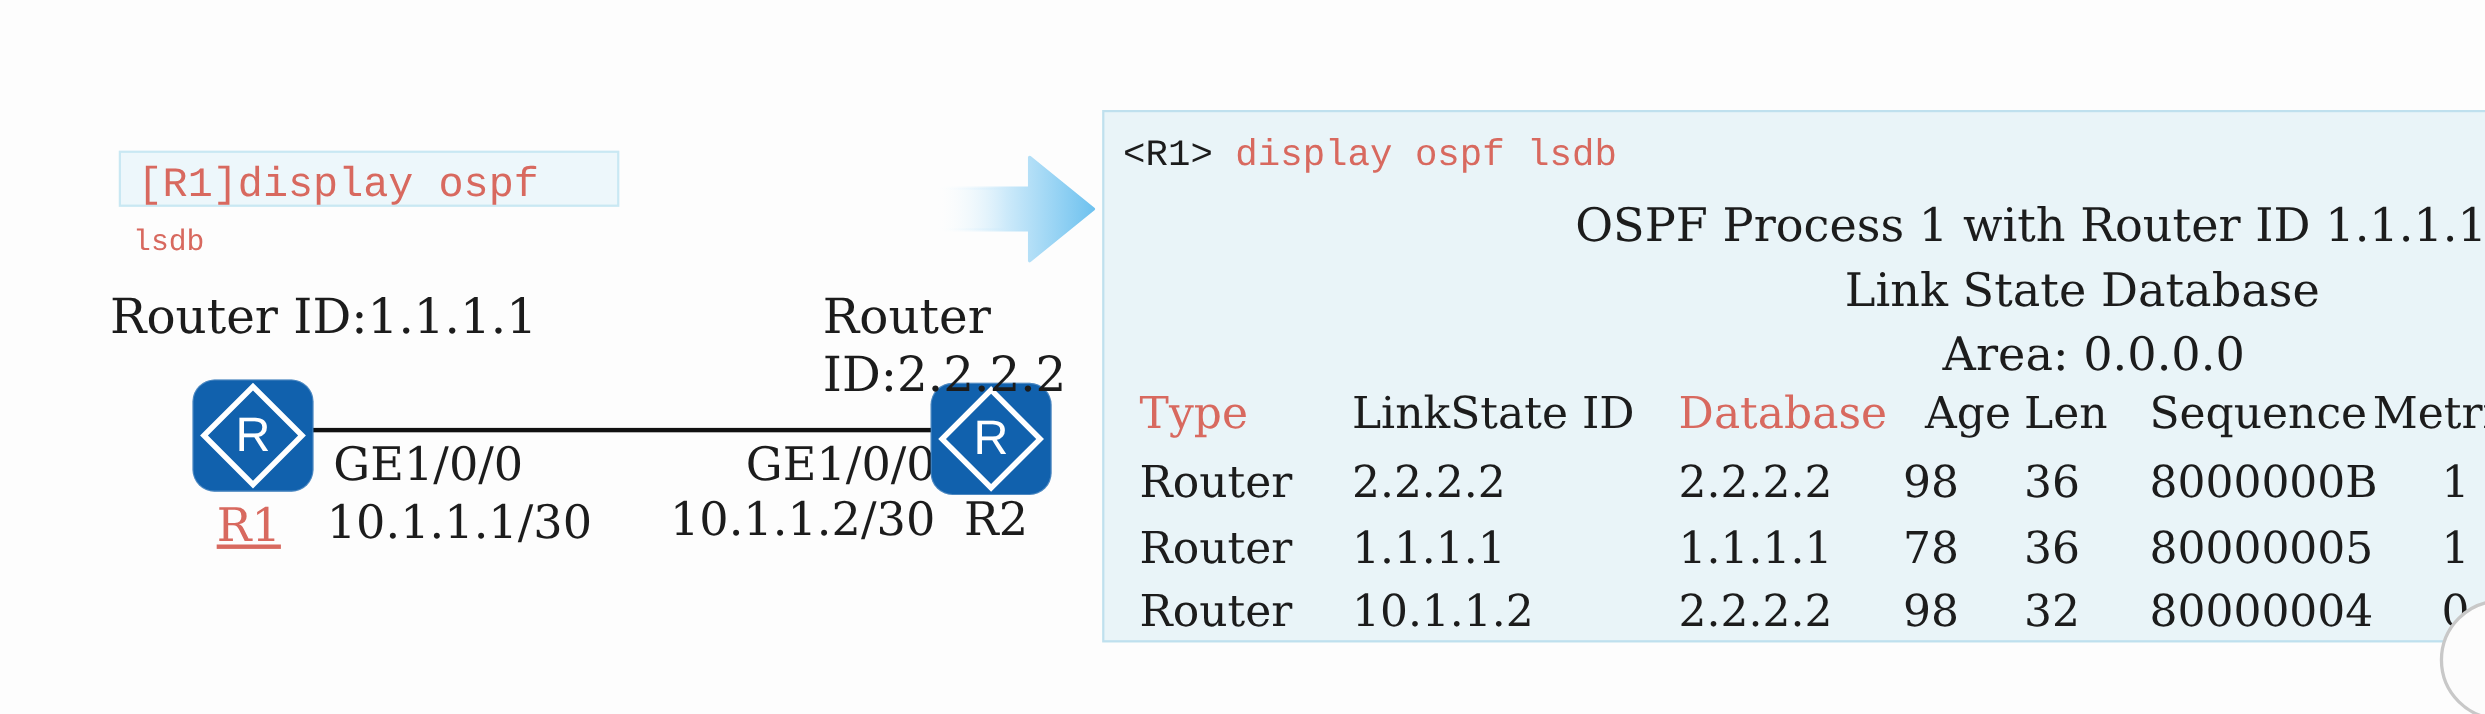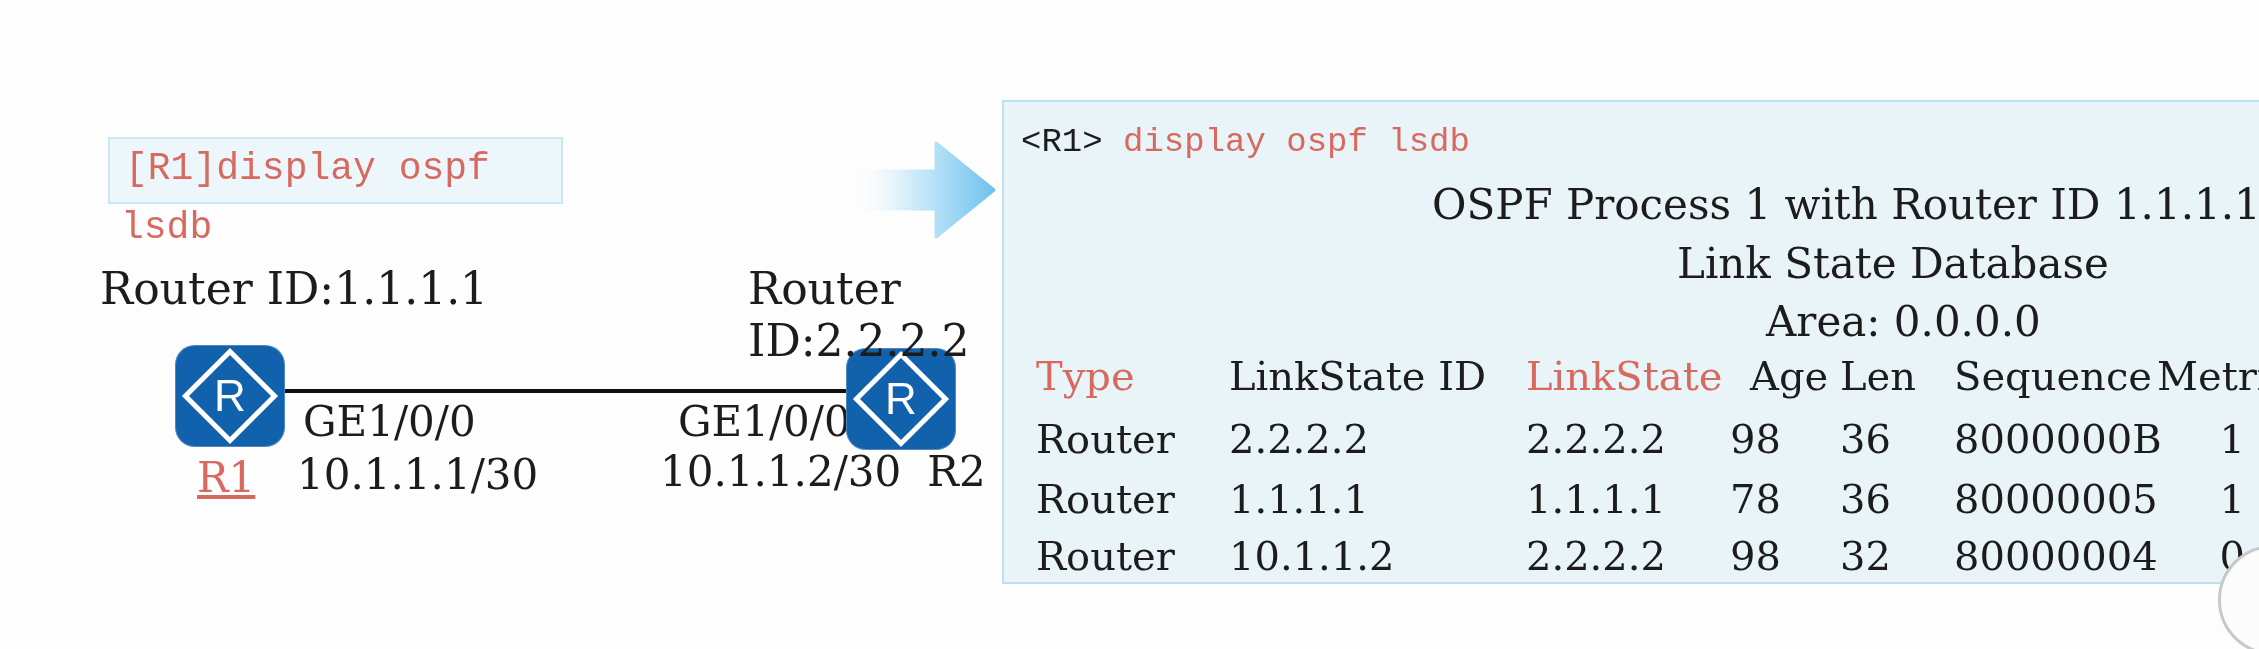--- a/index.html
+++ b/index.html
@@ -8,25 +8,25 @@
     background:#fdfdfd;
     font-family:"DejaVu Serif","Liberation Serif",serif;
     color:#1c1c1c;
   }
   .abs{position:absolute;}
   .red{color:#d8695f;}
   .mono{font-family:"Liberation Mono","DejaVu Sans Mono",monospace;}
 
   
   .cmd-box{
-    left:108px;top:137px;width:455px;height:67px;
+    left:108px;top:137px;width:455px;height:51px;
     background:#edf7fb;border:2px solid #c9e8f3;box-sizing:border-box;
   }
   .cmd-box .cmd-line1{position:absolute;left:15px;top:9px;font-size:38px;line-height:1.1;}
-  .cmd-line2{left:121px;top:207px;font-size:38px;line-height:1.1;}
+  .cmd-line2{left:121px;top:207px;font-size:27px;line-height:1.1;}
 
   
   .lbl-44{font-size:44px;line-height:1.05;white-space:nowrap;}
   .lbl-42{font-size:42px;line-height:1.05;white-space:nowrap;}
 
   
   .router-icon{
     width:110px;height:102px;background:#1161ad;border-radius:20px;
     display:flex;align-items:center;justify-content:center;z-index:2;
     box-shadow:0 0 0 1px rgba(255,255,255,.25) inset;
@@ -106,21 +106,21 @@
     <span class="rl">R</span>
   </div>
 </div>
 
 <div class="abs lbl-42" style="left:303px;top:400px;">GE1/0/0</div>
 <div class="abs lbl-42" style="left:678px;top:400px;">GE1/0/0</div>
 
 <div class="abs lbl-42 red" style="left:197px;top:456px;text-decoration:underline;">R1</div>
 <div class="abs lbl-42" style="left:297px;top:453px;">10.1.1.1/30</div>
 
-<div class="abs ip-row" style="left:660px;top:450px;">
+<div class="abs ip-row" style="left:609px;top:450px;">
   <span class="lbl-42">10.1.1.2/30</span>
   <span class="lbl-42">R2</span>
 </div>
 
 <svg class="abs" style="left:848px;top:138px;" width="150" height="104" viewBox="0 0 150 104">
   <defs>
     <linearGradient id="ag" x1="0" y1="0" x2="1" y2="0">
       <stop offset="0" stop-color="#ffffff" stop-opacity="0.05"></stop>
       <stop offset="0.45" stop-color="#cdeafa"></stop>
       <stop offset="1" stop-color="#6fc2ef"></stop>
@@ -135,21 +135,21 @@
     <span>&lt;R1&gt;</span><span class="red"> display ospf lsdb</span>
   </div>
 
   <div class="pline procline">OSPF Process 1 with Router ID 1.1.1.1</div>
   <div class="pline dbline">Link State Database</div>
   <div class="pline arealine">Area: 0.0.0.0</div>
 
   <div class="trow thead">
     <span class="c0 red">Type</span>
     <span class="c1">LinkState ID</span>
-    <span class="c2 red">LinkState</span>
+    <span class="c2 red">Database</span>
     <span class="c3">Age</span>
     <span class="c4">Len</span>
     <span class="c5">Sequence</span>
     <span class="c6">Metric</span>
   </div>
 
   <div class="trow r0">
     <span class="c0">Router</span>
     <span class="c1">2.2.2.2</span>
     <span class="c2">2.2.2.2</span>

